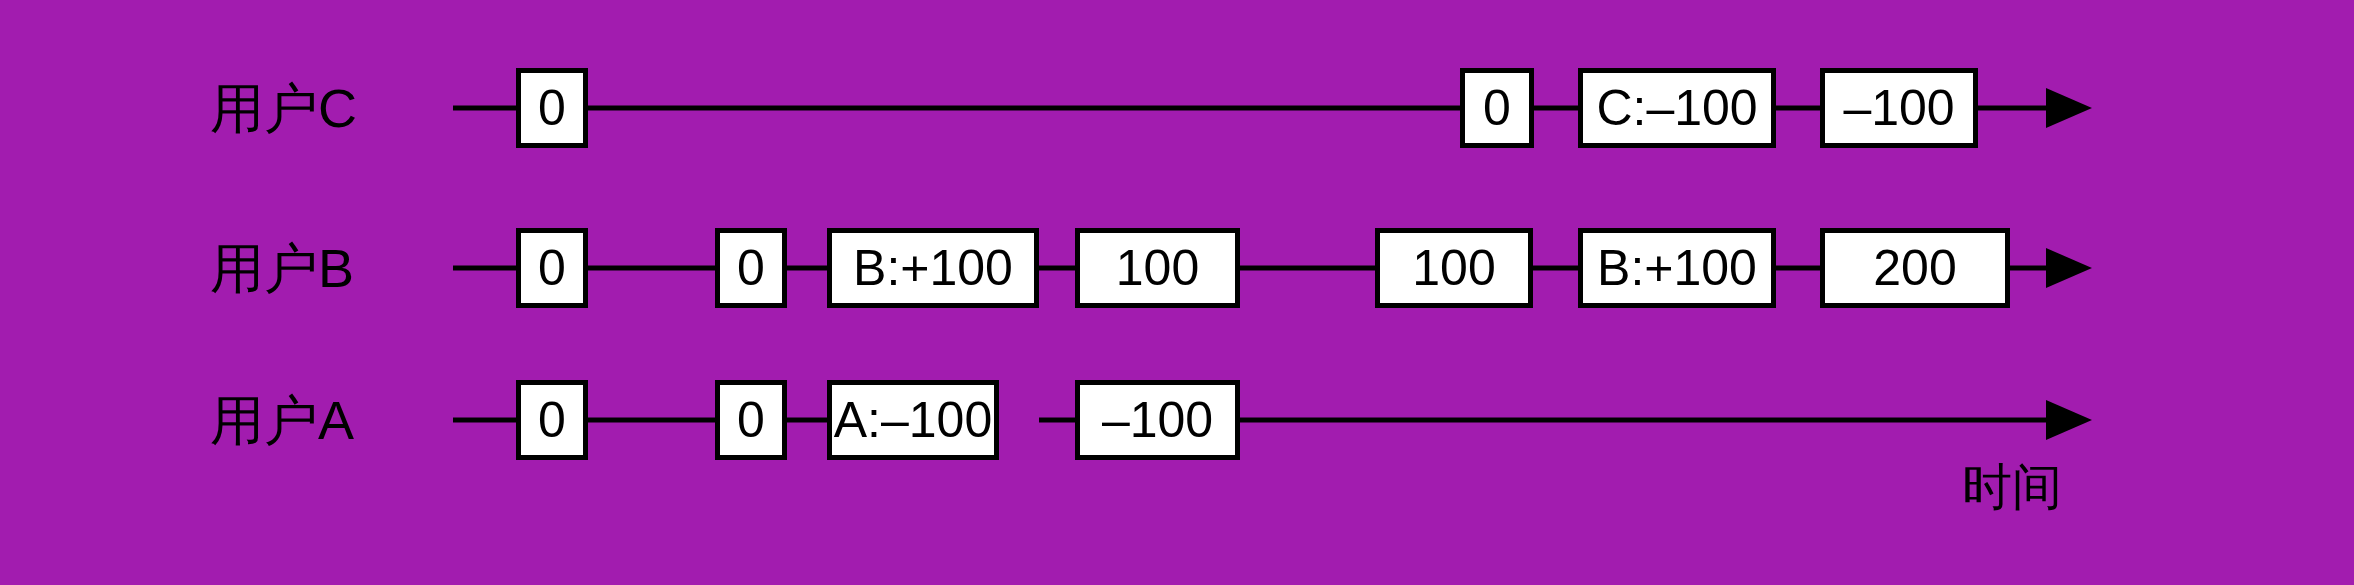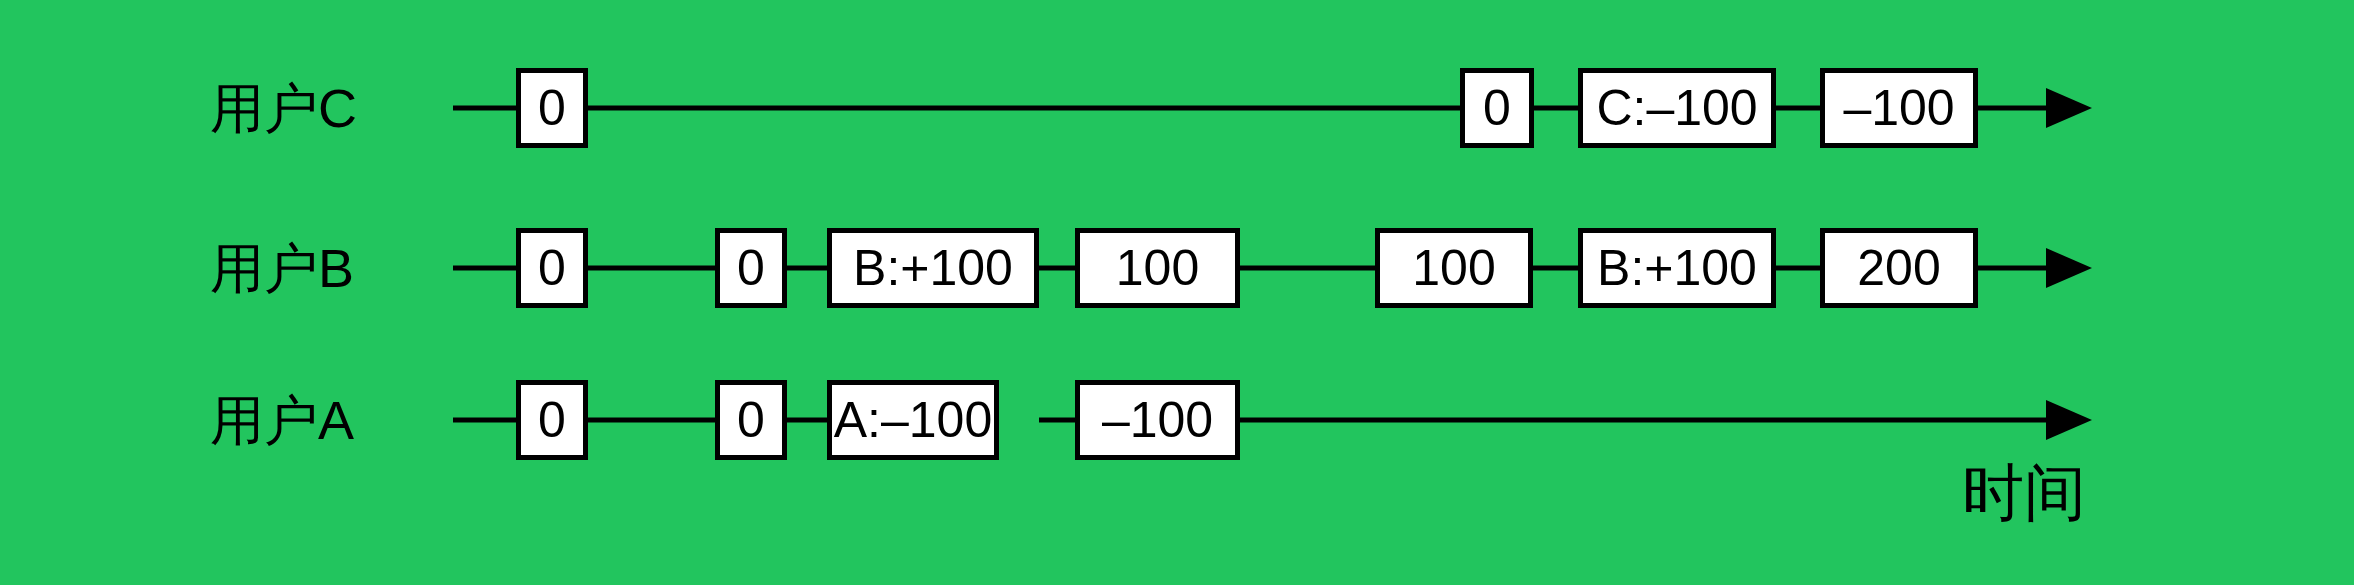--- a/index.html
+++ b/index.html
@@ -7,35 +7,35 @@
     padding: 0;
     background: #ffffff;
   }
   body {
     font-family: "Liberation Sans", "DejaVu Sans", sans-serif;
   }
   #diagram-root {
     position: relative;
     width: 2354px;
     height: 585px;
-    background: #22c55e;
+    background: #a21caf;
     overflow: hidden;
   }
   .row-label {
     position: absolute;
     font-size: 54px;
     line-height: 1;
     color: #000000;
     white-space: nowrap;
     transform: translateY(-50%);
     letter-spacing: 0px;
   }
   .axis-label {
     position: absolute;
-    font-size: 62px;
+    font-size: 50px;
     line-height: 1;
     color: #000000;
     white-space: nowrap;
     text-align: center;
   }
   .timeline-row {
     position: absolute;
     left: 0;
     right: 0;
     height: 0;
@@ -103,21 +103,21 @@
         <div class="track-line" style="left: 1533px; width: 45px;"></div>
         <div class="track-line" style="left: 1776px; width: 44px;"></div>
         <div class="track-line" style="left: 1978px; width: 68px;"></div>
         <div class="arrow-head" style="left: 2046px;"></div>
         <div class="evt-box" style="left: 516px; width: 72px;">0</div>
         <div class="evt-box" style="left: 715px; width: 72px;">0</div>
         <div class="evt-box" style="left: 827px; width: 212px;">B:+100</div>
         <div class="evt-box" style="left: 1075px; width: 165px;">100</div>
         <div class="evt-box" style="left: 1375px; width: 158px;">100</div>
         <div class="evt-box" style="left: 1578px; width: 198px;">B:+100</div>
-        <div class="evt-box" style="left: 1820px; width: 158px;">200</div>
+        <div class="evt-box" style="left: 1820px; width: 190px;">200</div>
       </div>
       <div class="timeline-row" style="top: 420px;">
         <div class="row-label" style="left: 210px; top: 0px; text-align: center;">用户A</div>
         <div class="track-line" style="left: 453px; width: 63px;"></div>
         <div class="track-line" style="left: 588px; width: 127px;"></div>
         <div class="track-line" style="left: 787px; width: 40px;"></div>
         <div class="track-line" style="left: 1039px; width: 36px;"></div>
         <div class="track-line" style="left: 1240px; width: 806px;"></div>
         <div class="arrow-head" style="left: 2046px;"></div>
         <div class="evt-box" style="left: 516px; width: 72px;">0</div>

